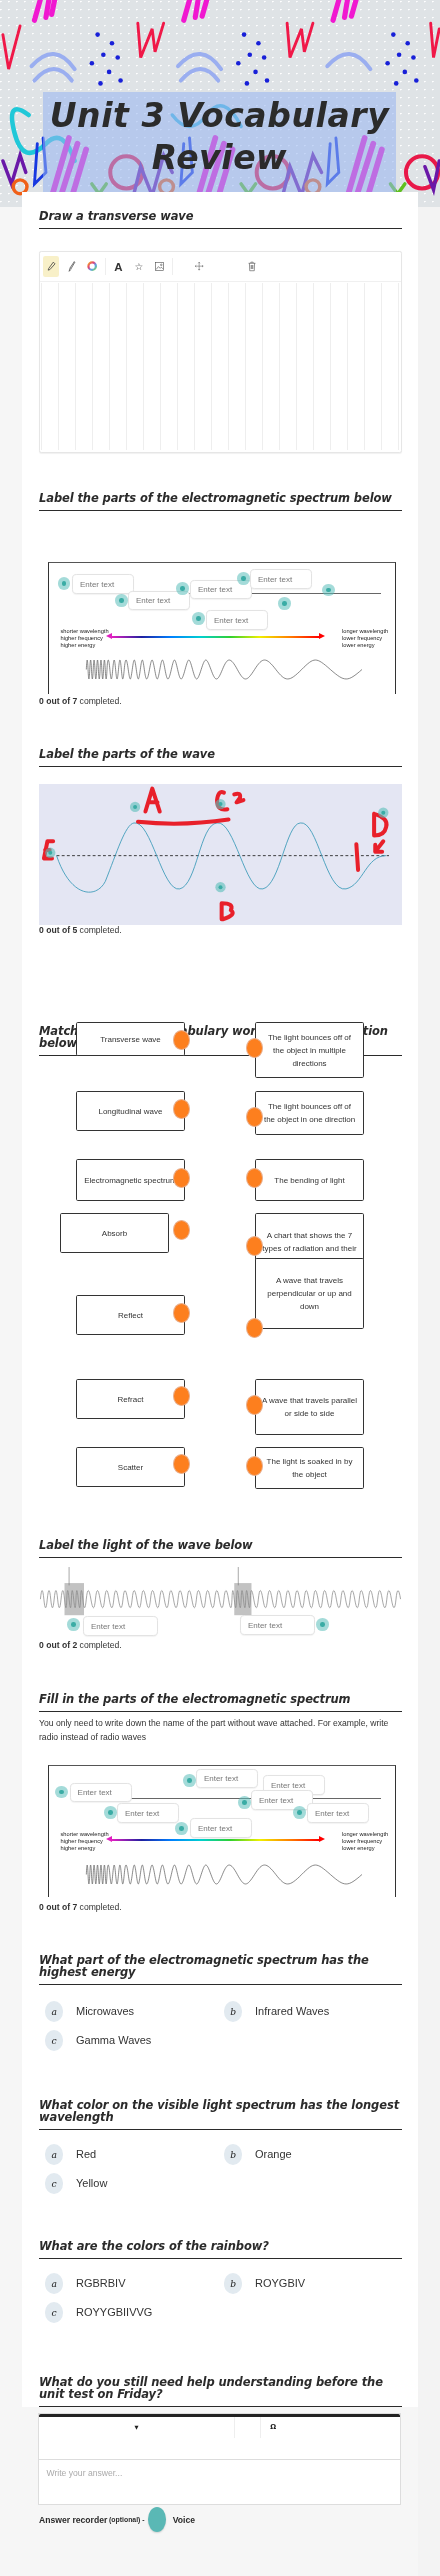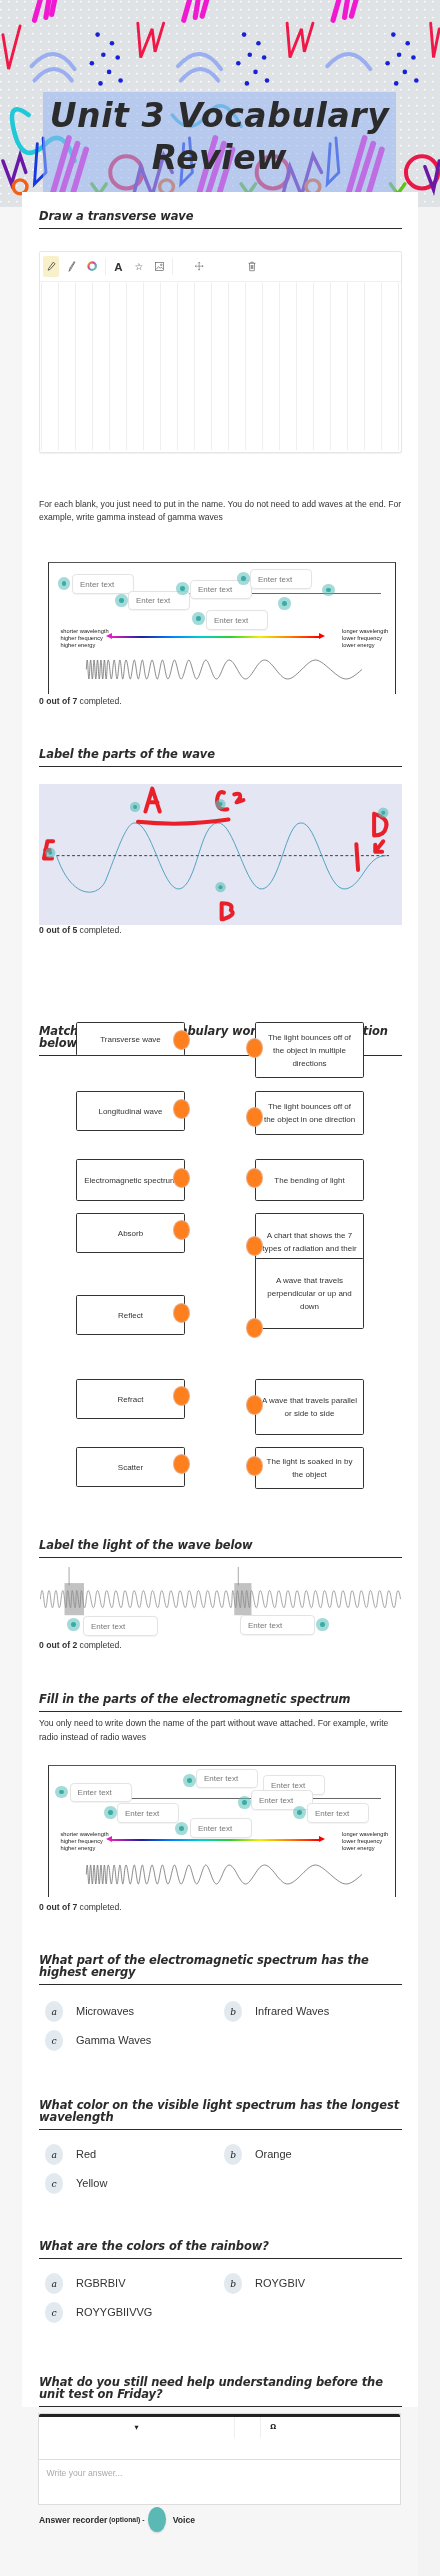--- a/index.html
+++ b/index.html
@@ -221,21 +221,21 @@
     <div class="tool" style="margin-left:32px;">
       <svg width="8" height="10.3" viewBox="0 0 14 18">
           <path d="M1 4 H13 M5 4 V2 H9 V4 M2.5 4 L3 17 H11 L11.5 4 M5.5 7 V14 M7 7 V14 M8.5 7 V14" stroke="#444" stroke-width="1" fill="none"></path>
         </svg>
     </div>
   </div>
   <div class="draw-canvas"></div>
 </div>
 
 <div class="q" style="top:492px;">
-  <div class="q-desc">For each blank, you just need to put in the name. You do not need to add waves at the end. For example, write gamma instead of gamma waves</div>
+  <div class="q-title">Label the parts of the electromagnetic spectrum below</div>
 </div>
 <div class="em-img" style="top:562px;">
   <div class="em-arrow-line" style="top:30px;"></div>
   <div class="em-label-l" style="left:11.5px; top:65px;">
     <div>shorter wavelength</div>
       <div>higher frequency</div>
       <div>higher energy</div>
   </div>
   <div class="em-rainbow" style="top:73px;"></div>
   <div class="em-label-r" style="left:293px; top:65px;">
@@ -315,21 +315,21 @@
 <div class="match-box" style="left:76px; top:1091px; width:109px; height:40px;">Longitudinal wave</div>
 <div class="match-dot" style="left:173px; top:1099px;"></div>
 <div class="match-box" style="left:255px; top:1091px; width:109px; height:44px;">The light bounces off of the object in one direction</div>
 <div class="match-dot" style="left:246px; top:1107px;"></div>
 
 <div class="match-box" style="left:76px; top:1159px; width:109px; height:42px;">Electromagnetic spectrum</div>
 <div class="match-dot" style="left:173px; top:1168px;"></div>
 <div class="match-box" style="left:255px; top:1159px; width:109px; height:42px;">The bending of light</div>
 <div class="match-dot" style="left:246px; top:1168px;"></div>
 
-<div class="match-box" style="left:76px; top:1213px; width:109px; height:40px;">Absorb</div>
+<div class="match-box" style="left:60px; top:1213px; width:109px; height:40px;">Absorb</div>
 <div class="match-dot" style="left:173px; top:1220px;"></div>
 <div class="match-box" style="left:255px; top:1213px; width:109px; height:71px;">A chart that shows the 7 types of radiation and their wavelength</div>
 <div class="match-dot" style="left:246px; top:1236px;"></div>
 
 <div class="match-box" style="left:76px; top:1295px; width:109px; height:40px;">Reflect</div>
 <div class="match-dot" style="left:173px; top:1303px;"></div>
 <div class="match-box" style="left:255px; top:1258px; width:109px; height:71px;">A wave that travels perpendicular or up and down</div>
 <div class="match-dot" style="left:246px; top:1318px;"></div>
 
 <div class="match-box" style="left:76px; top:1379px; width:109px; height:40px;">Refract</div>

